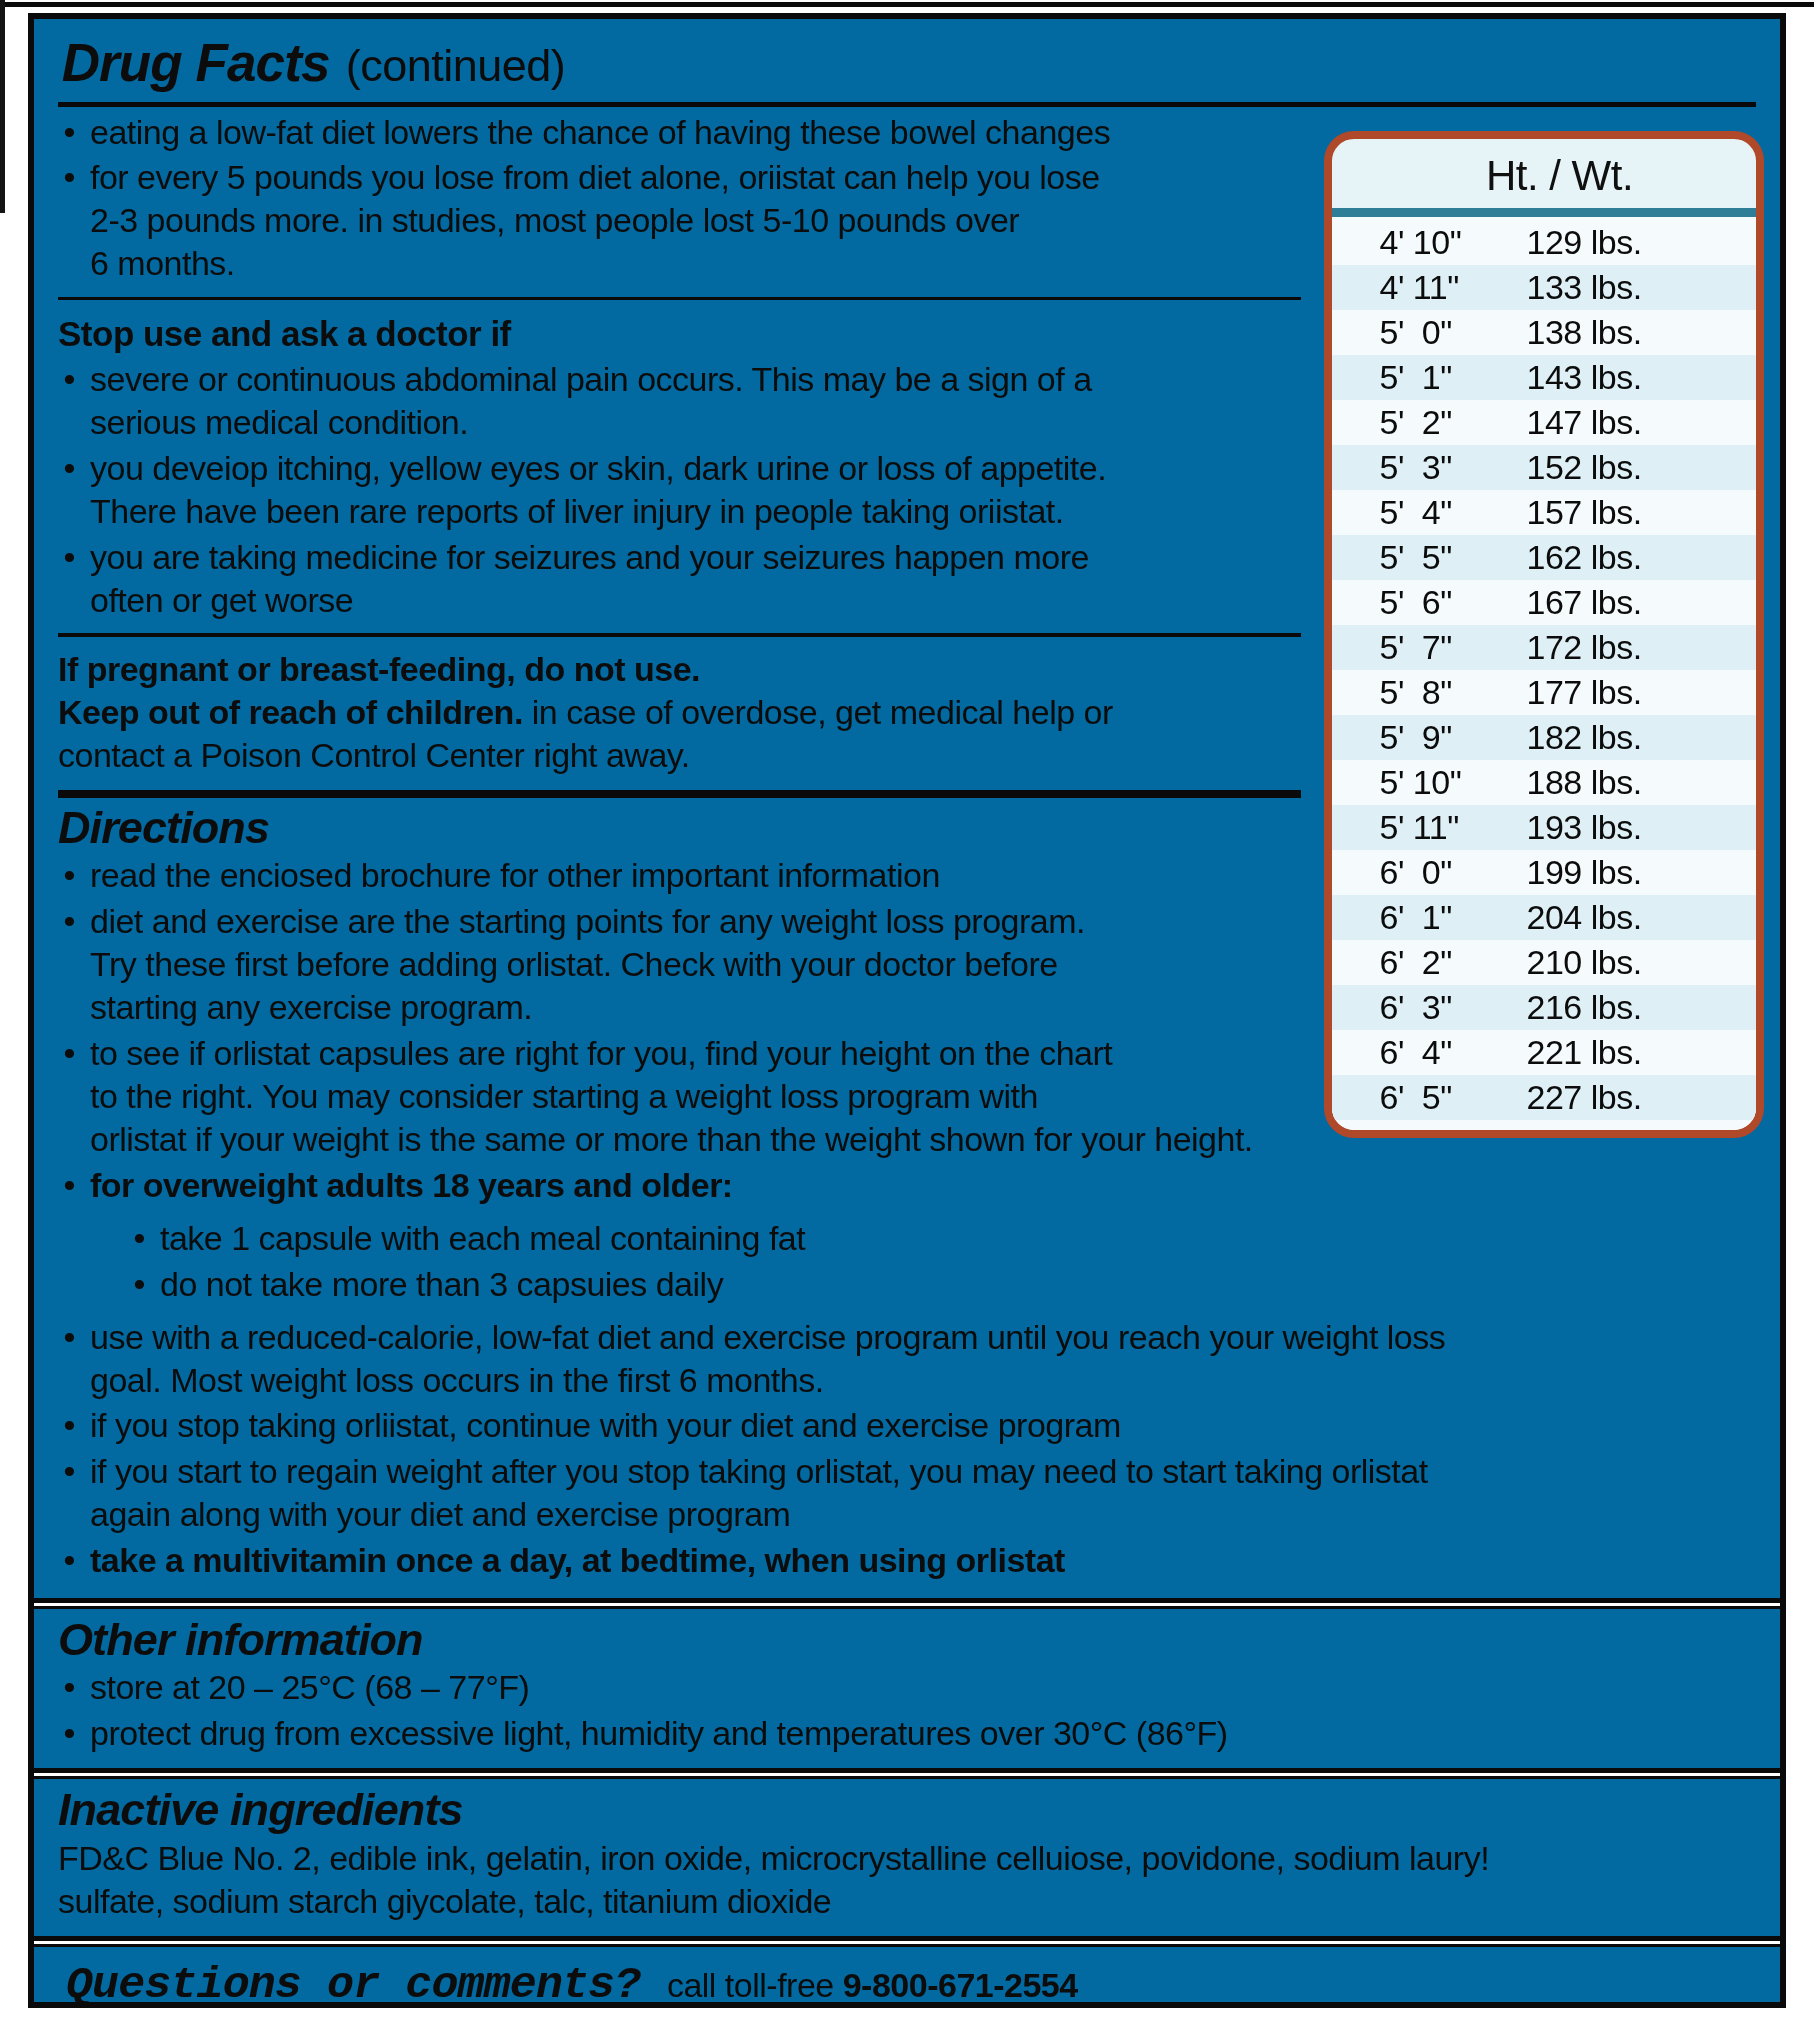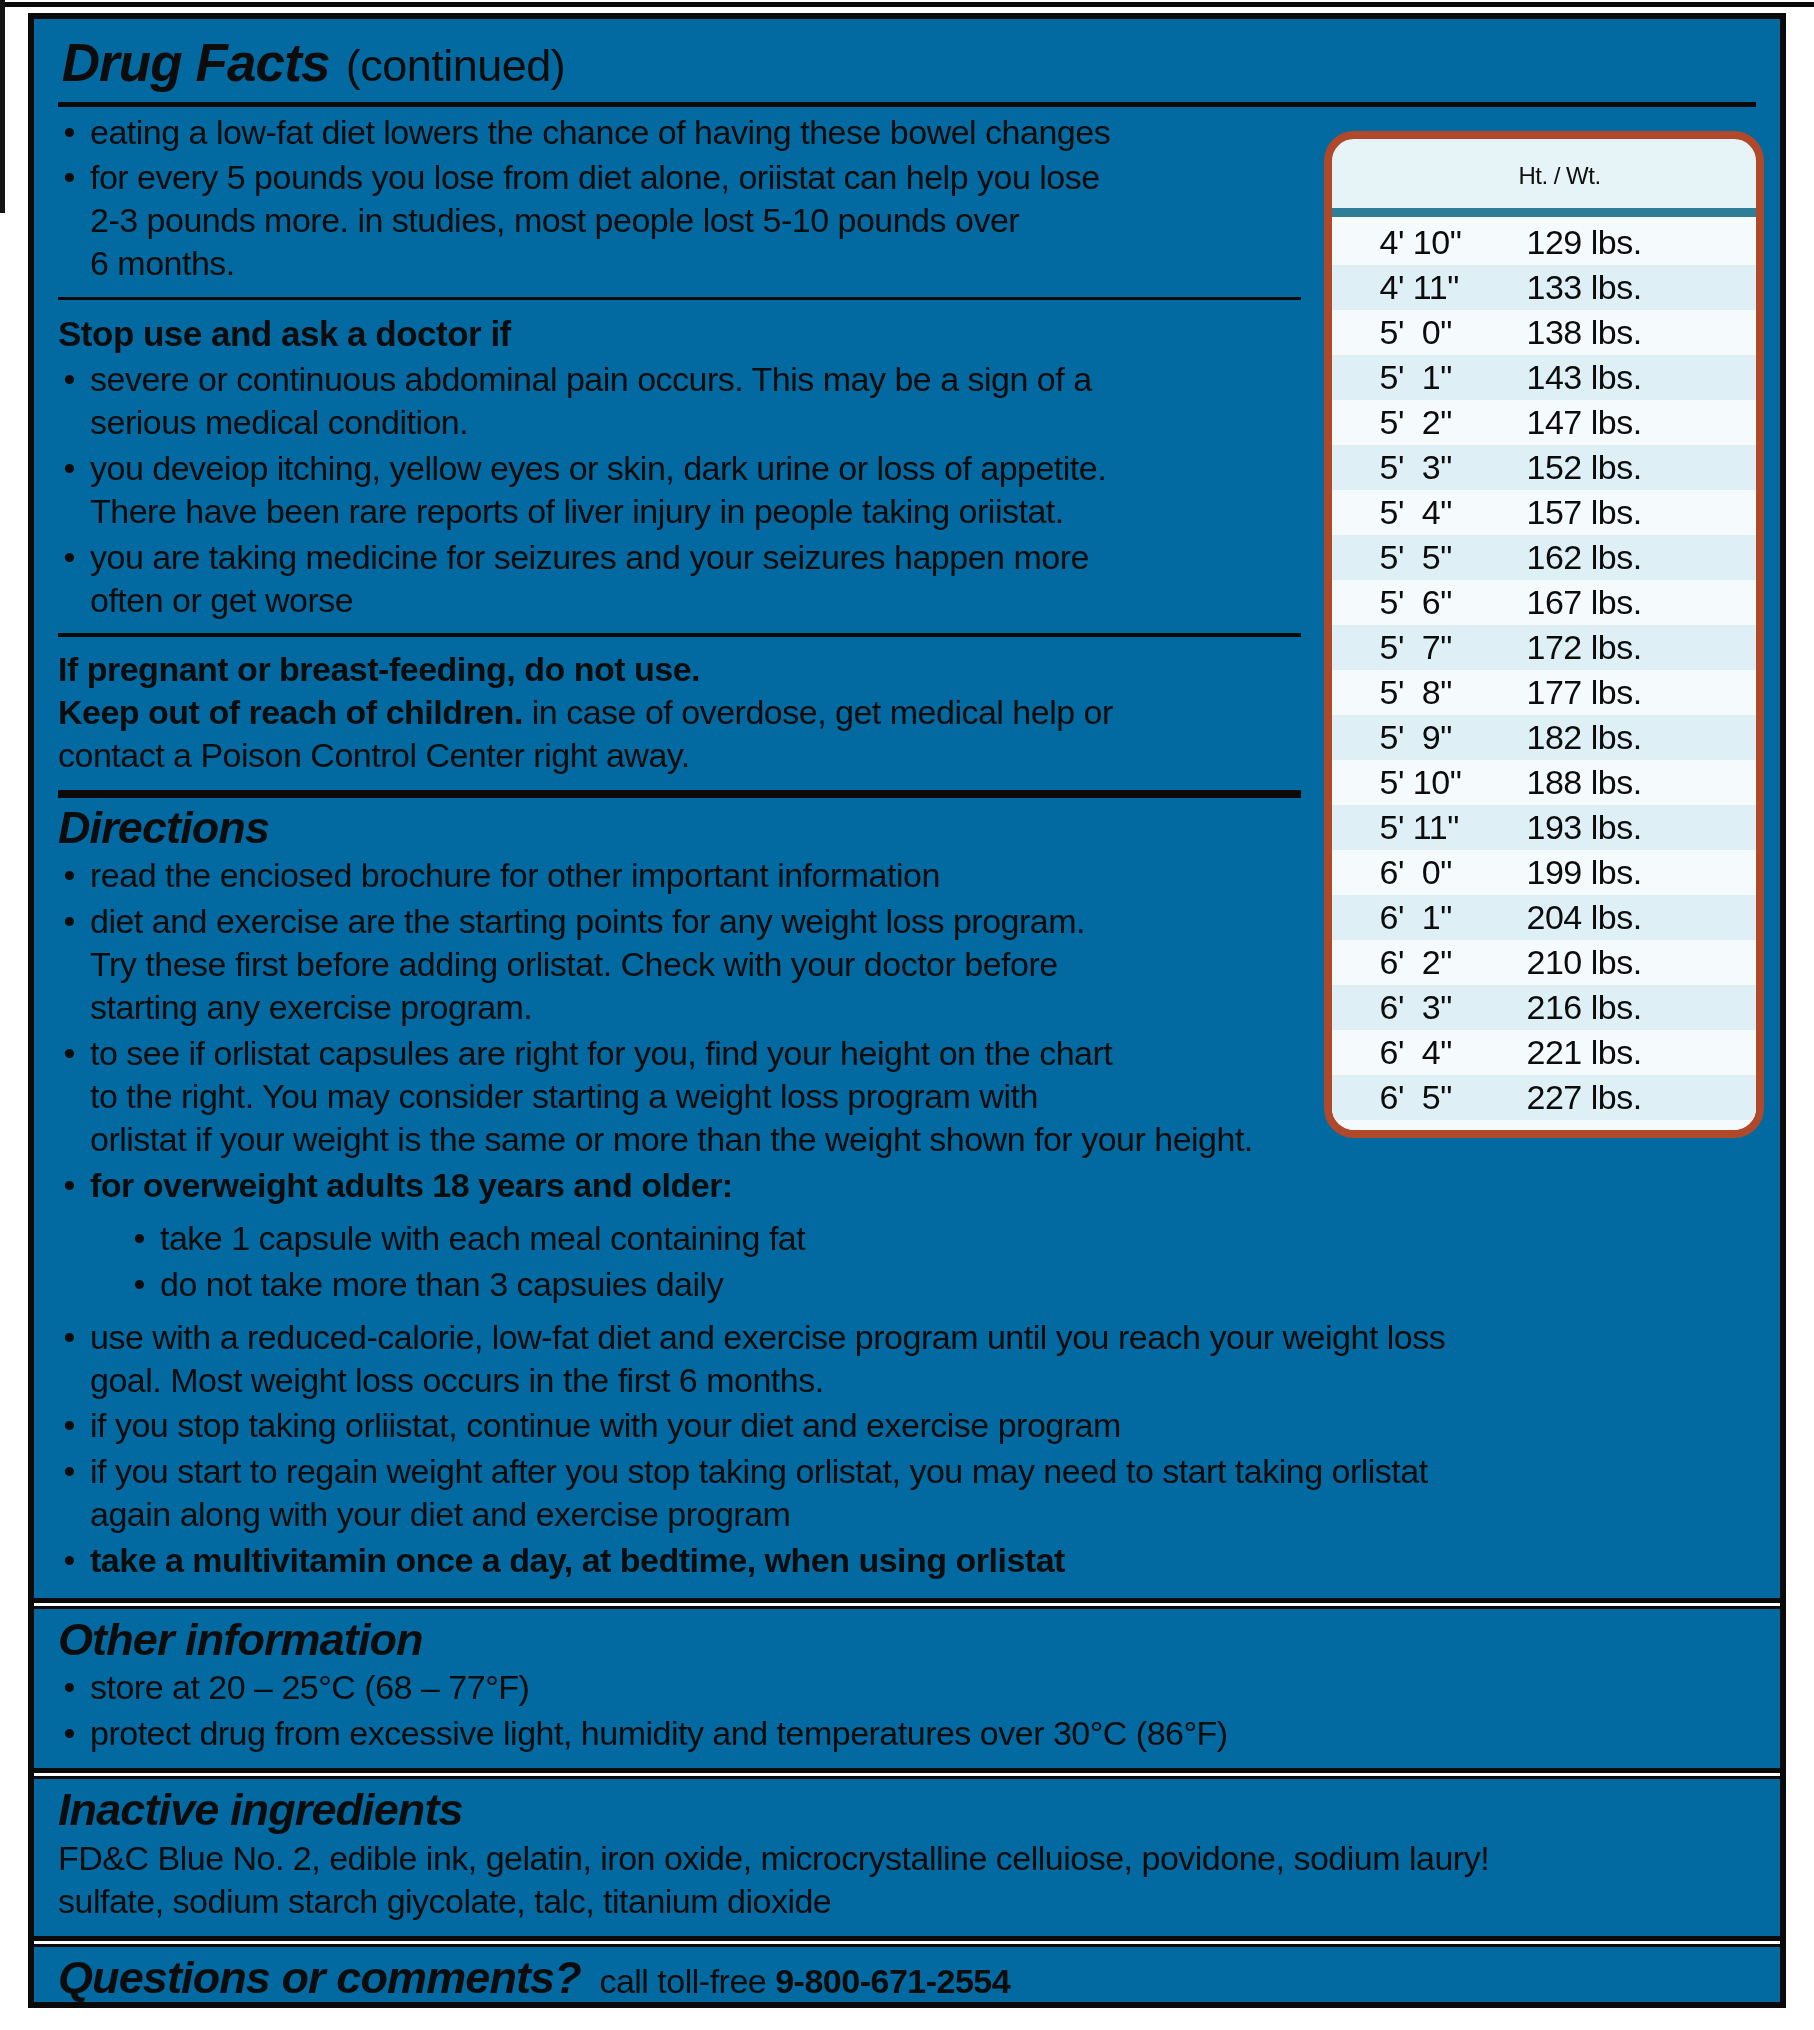--- a/index.html
+++ b/index.html
@@ -11,21 +11,21 @@
          border:6.5px solid #0a0a0a;background:#0369a1;box-sizing:border-box;
          padding:0 24px;overflow:hidden;}
   
   .title{margin:13px 0 0 3.7px;white-space:nowrap;}
   .title .main{font-size:53px;font-weight:bold;font-style:italic;letter-spacing:-0.9px;}
   .title .cont{font-size:45px;font-weight:normal;letter-spacing:-0.5px;}
   .title-rule{height:4.7px;background:#0a0a0a;margin:9.3px 0 0 0;}
   
   .htwt{float:right;width:440px;margin:20.5px -7.5px 17px 22.4px;border:8.4px solid #b0482a;
         border-radius:30px;background:#e7f4f7;overflow:hidden;box-sizing:border-box;}
-  .htwt-head{text-align:center;font-size:24px;padding:15px 0 11.2px;color:#101010;margin-left:32px;}
+  .htwt-head{text-align:center;font-size:42px;padding:15px 0 11.2px;color:#101010;margin-left:32px;}
   .teal-bar{height:8.4px;background:#2e7e97;}
   .trows{padding:3.7px 0 9.3px;background:#f5fafc;}
   .trow{display:flex;height:45px;align-items:center;font-size:34px;letter-spacing:-0.5px;}
   .trow:nth-child(even){background:#def0f6;}
   .trow .ht{width:46%;padding-left:48px;box-sizing:border-box;white-space:pre;}
   .trow .wt{flex:1;text-align:left;padding-right:30px;}
   
   .sec{font-size:34px;line-height:43px;letter-spacing:-0.5px;}
   .pre{white-space:pre-line;}
   ul.bullets{list-style:none;margin:3.7px 0 0 0;padding:0;}
@@ -213,19 +213,19 @@
 
     <div class="band"></div>
 
     <div class="bighead">Inactive ingredients</div>
     <div class="pre">FD&amp;C Blue No. 2, edible ink, gelatin, iron oxide, microcrystalline celluiose, povidone, sodium laury!
 sulfate, sodium starch giycolate, talc, titanium dioxide</div>
 
     <div class="band"></div>
 
     <div class="q-line">
-      <span class="bighead" style="margin:0;">Questions or comments?</span>
+      <span class="bighead" style="margin:8px;font-family:Liberation Mono, monospace;">Questions or comments?</span>
       <span class="q-rest"><span>call toll-free</span> <span class="bold">9-800-671-2554</span></span>
     </div>
 
   </div>
 </div>
 
 
 </body></html>

